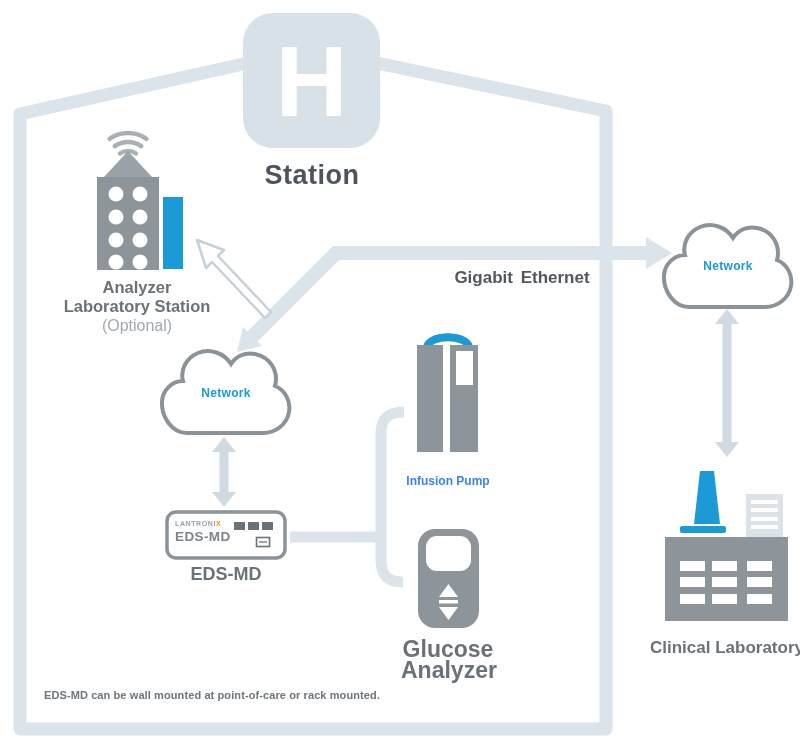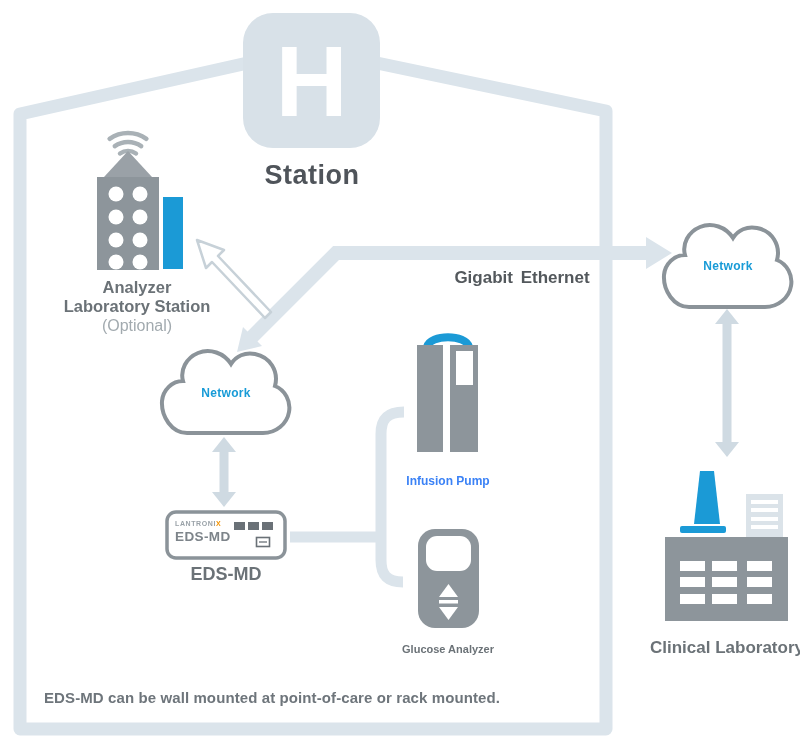--- a/index.html
+++ b/index.html
@@ -20,23 +20,23 @@
   .cms-note{font-size:16px;font-weight:400;color:#a2aaaf;}
   .gigabit-label{left:412px;top:268px;width:220px;font-size:17px;font-weight:700;color:#53585c;word-spacing:3px;}
   .network-label{width:120px;font-size:12px;font-weight:700;color:#189bd7;letter-spacing:.3px;}
   .net-left{left:166px;top:386px;}
   .net-right{left:668px;top:259px;}
   .eds-brand{left:175px;top:520px;font-size:7px;font-weight:700;color:#9aa2a8;letter-spacing:.6px;line-height:8px;}
   .eds-brand .accent{color:#f39200;}
   .eds-model{left:175px;top:529px;font-size:13.5px;font-weight:700;color:#7d848a;letter-spacing:.4px;}
   .eds-label{left:166px;top:564px;width:120px;font-size:18px;font-weight:700;color:#6b7277;}
   .pump-label{left:403px;top:455px;width:90px;font-size:12px;font-weight:700;color:#3b82f6;line-height:21px;margin-top:16px;}
-  .glucose-label{left:401px;top:639px;width:94px;font-size:11px;font-weight:700;color:#6b7277;line-height:21px;}
+  .glucose-label{left:401px;top:639px;width:94px;font-size:23px;font-weight:700;color:#6b7277;line-height:21px;}
   .lab-label{left:637px;top:638px;width:180px;font-size:17px;font-weight:700;color:#6b7277;}
-  .caption{left:44px;top:689px;width:560px;font-size:15px;font-weight:700;color:#6e757b;letter-spacing:.1px;}
+  .caption{left:44px;top:689px;width:560px;font-size:11px;font-weight:700;color:#6e757b;letter-spacing:.1px;}
 </style>
 </head>
 <body>
 
 <div id="canvas">
 
   <svg id="art" width="800" height="745" viewBox="0 0 800 745" xmlns="http://www.w3.org/2000/svg">
 
     <defs>
       <path id="cloudShape" d="M 187 433 L 263 433

